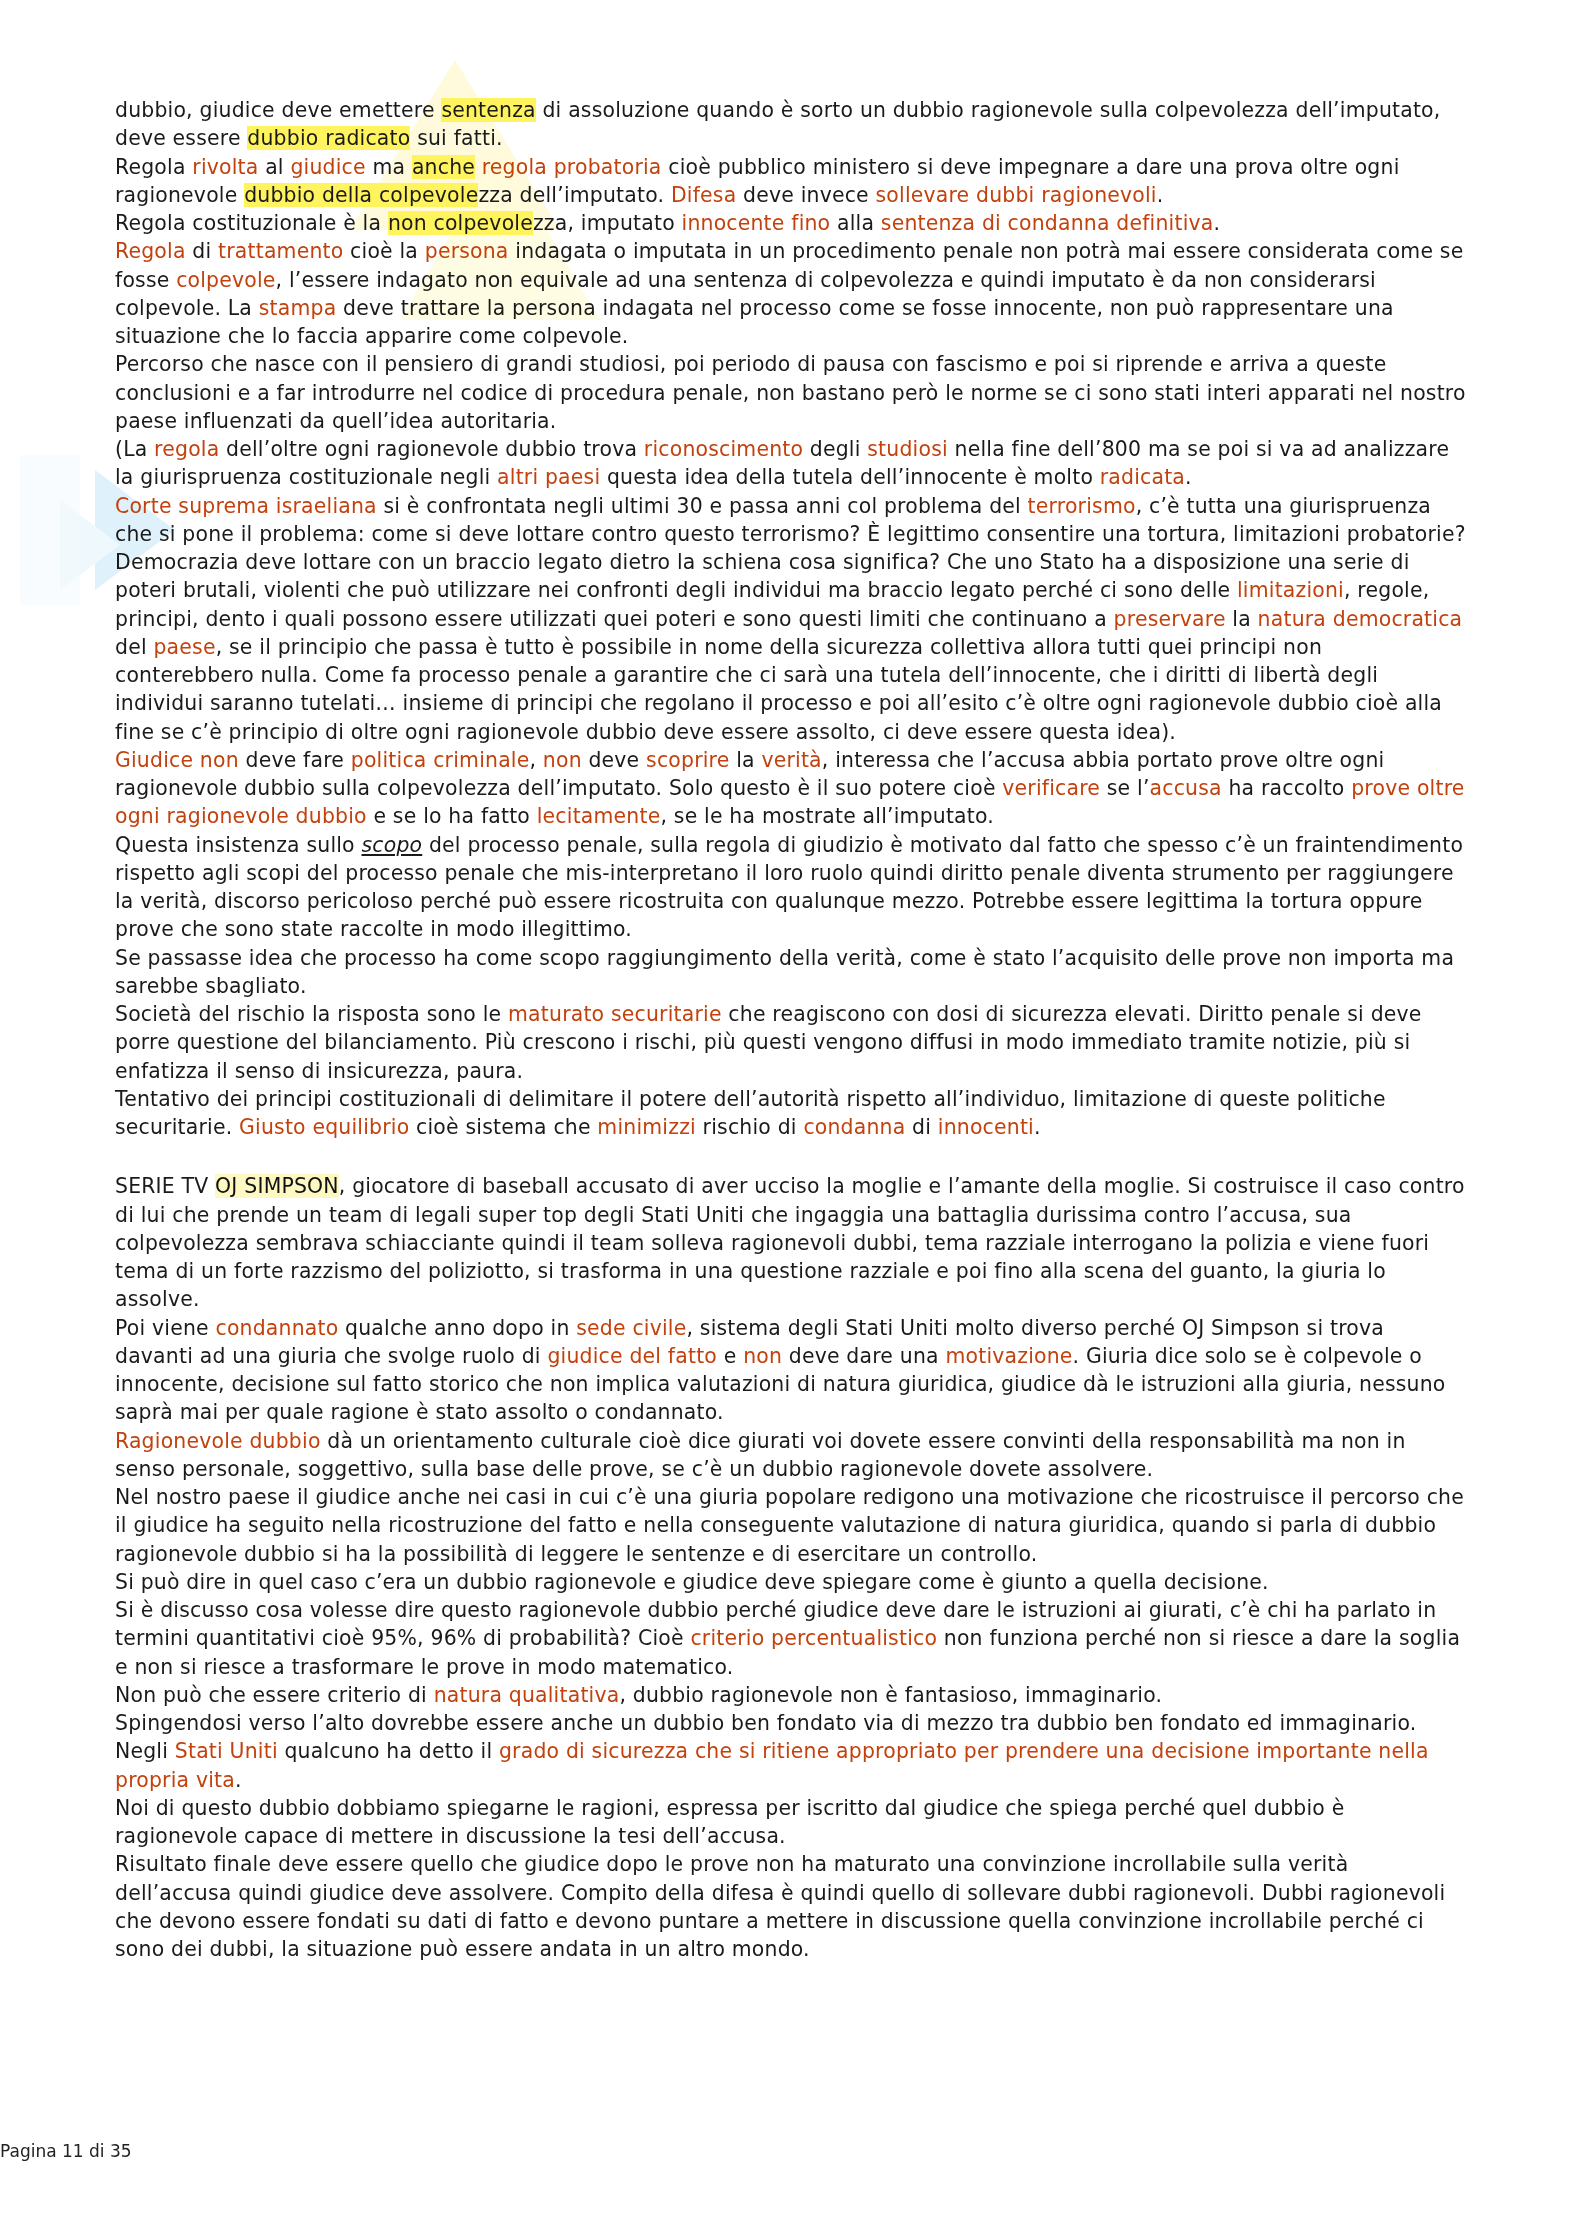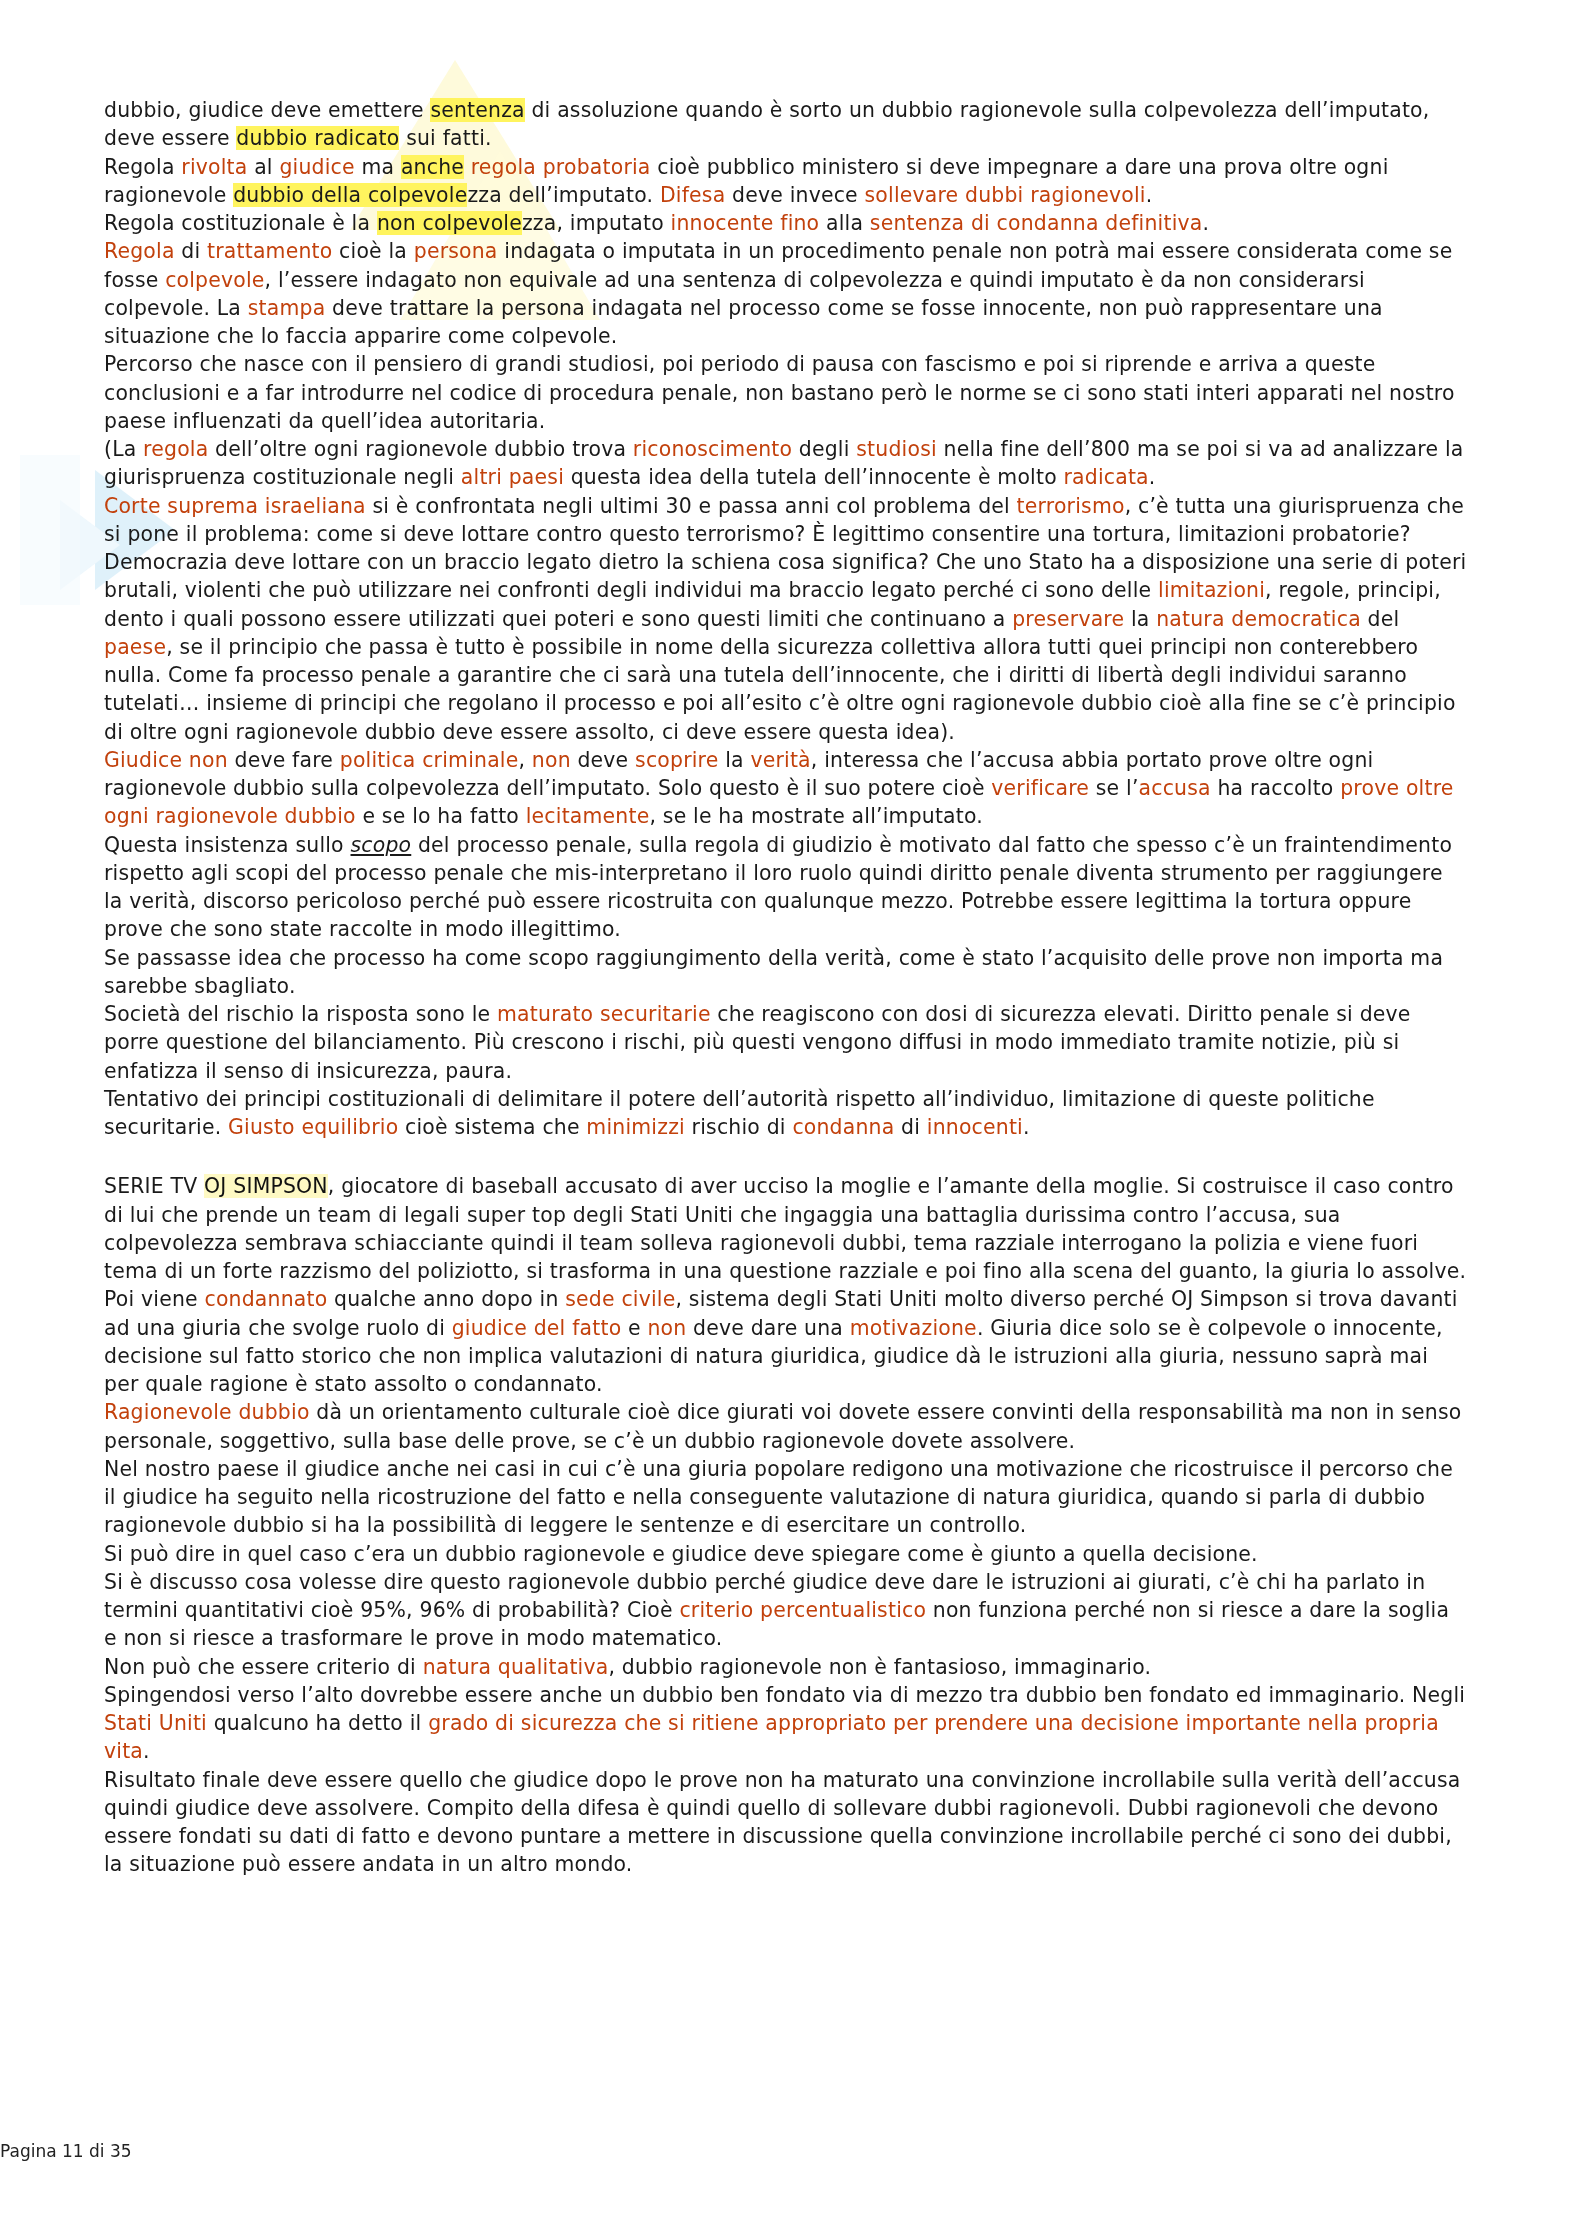--- a/index.html
+++ b/index.html
@@ -10,20 +10,21 @@
   body {
     font-family: "DejaVu Sans", sans-serif;
   }
   .page {
     position: relative;
     width: 1579px;
     height: 2233px;
     background: #ffffff;
     overflow: hidden;
     box-sizing: border-box;
+    padding-left: 11px;
   }
   .watermark {
     position: absolute;
     left: 0;
     top: 0;
     width: 1579px;
     height: 2233px;
     pointer-events: none;
     z-index: 0;
   }
@@ -103,18 +104,19 @@
         <div class="para blk"><span>Tentativo dei principi costituzionali di delimitare il potere dell’autorità rispetto all’individuo, limitazione di queste politiche securitarie. </span><span class="blue">Giusto equilibrio</span><span> cioè sistema che </span><span class="blue">minimizzi</span><span> rischio di </span><span class="blue">condanna</span><span> di </span><span class="blue">innocenti</span><span>.</span></div>
         <div class="gap"></div>
         <div class="para blk"><span>SERIE TV </span><span class="hl-green">OJ SIMPSON</span><span>, giocatore di baseball accusato di aver ucciso la moglie e l’amante della moglie. Si costruisce il caso contro di lui che prende un team di legali super top degli Stati Uniti che ingaggia una battaglia durissima contro l’accusa, sua colpevolezza sembrava schiacciante quindi il team solleva ragionevoli dubbi, tema razziale interrogano la polizia e viene fuori tema di un forte razzismo del poliziotto, si trasforma in una questione razziale e poi fino alla scena del guanto, la giuria lo assolve.</span></div>
         <div class="para blk"><span>Poi viene </span><span class="blue">condannato</span><span> qualche anno dopo in </span><span class="blue">sede civile</span><span>, sistema degli Stati Uniti molto diverso perché OJ Simpson si trova davanti ad una giuria che svolge ruolo di </span><span class="blue">giudice del fatto</span><span> e </span><span class="blue">non</span><span> deve dare una </span><span class="blue">motivazione</span><span>. Giuria dice solo se è colpevole o innocente, decisione sul fatto storico che non implica valutazioni di natura giuridica, giudice dà le istruzioni alla giuria, nessuno saprà mai per quale ragione è stato assolto o condannato.</span></div>
         <div class="para blk"><span class="blue">Ragionevole dubbio</span><span> dà un orientamento culturale cioè dice giurati voi dovete essere convinti della responsabilità ma non in senso personale, soggettivo, sulla base delle prove, se c’è un dubbio ragionevole dovete assolvere.</span></div>
         <div class="para blk"><span>Nel nostro paese il giudice anche nei casi in cui c’è una giuria popolare redigono una motivazione che ricostruisce il percorso che il giudice ha seguito nella ricostruzione del fatto e nella conseguente valutazione di natura giuridica, quando si parla di dubbio ragionevole dubbio si ha la possibilità di leggere le sentenze e di esercitare un controllo.</span></div>
         <div class="para blk"><span>Si può dire in quel caso c’era un dubbio ragionevole e giudice deve spiegare come è giunto a quella decisione.</span></div>
         <div class="para blk"><span>Si è discusso cosa volesse dire questo ragionevole dubbio perché giudice deve dare le istruzioni ai giurati, c’è chi ha parlato in termini quantitativi cioè 95%, 96% di probabilità? Cioè </span><span class="blue">criterio percentualistico</span><span> non funziona perché non si riesce a dare la soglia e non si riesce a trasformare le prove in modo matematico.</span></div>
         <div class="para blk"><span>Non può che essere criterio di </span><span class="blue">natura qualitativa</span><span>, dubbio ragionevole non è fantasioso, immaginario.</span></div>
         <div class="para blk"><span>Spingendosi verso l’alto dovrebbe essere anche un dubbio ben fondato via di mezzo tra dubbio ben fondato ed immaginario. Negli </span><span class="blue">Stati Uniti</span><span> qualcuno ha detto il </span><span class="blue">grado di sicurezza che si ritiene appropriato per prendere una decisione importante nella propria vita</span><span>.</span></div>
+        <div class="para blk"><span>Noi di questo dubbio dobbiamo spiegarne le ragioni, espressa per iscritto dal giudice che spiega perché quel dubbio è ragionevole capace di mettere in discussione la tesi dell’accusa.</span></div>
         <div class="para blk"><span>Risultato finale deve essere quello che giudice dopo le prove non ha maturato una convinzione incrollabile sulla verità dell’accusa quindi giudice deve assolvere. Compito della difesa è quindi quello di sollevare dubbi ragionevoli. Dubbi ragionevoli che devono essere fondati su dati di fatto e devono puntare a mettere in discussione quella convinzione incrollabile perché ci sono dei dubbi, la situazione può essere andata in un altro mondo.</span></div>
       </div>
   </div>
 
   <div class="footer">Pagina 11 di 35</div>
 </div>
 
 </body></html>

